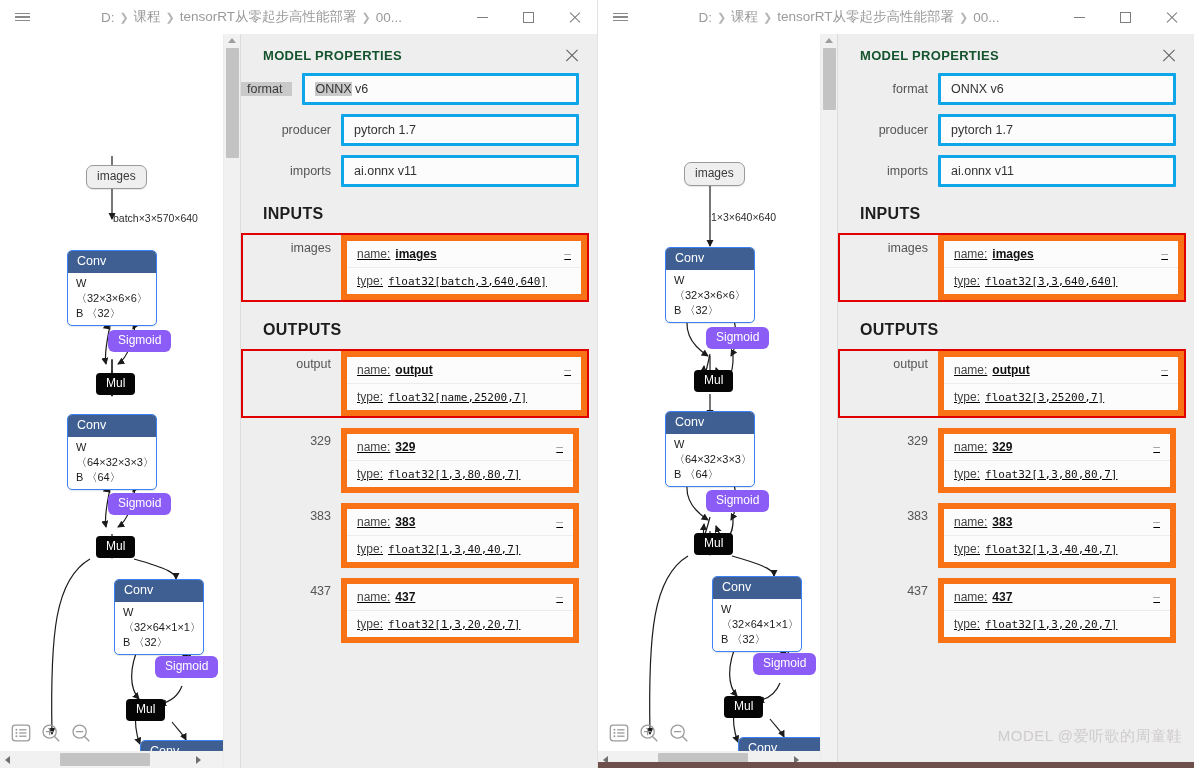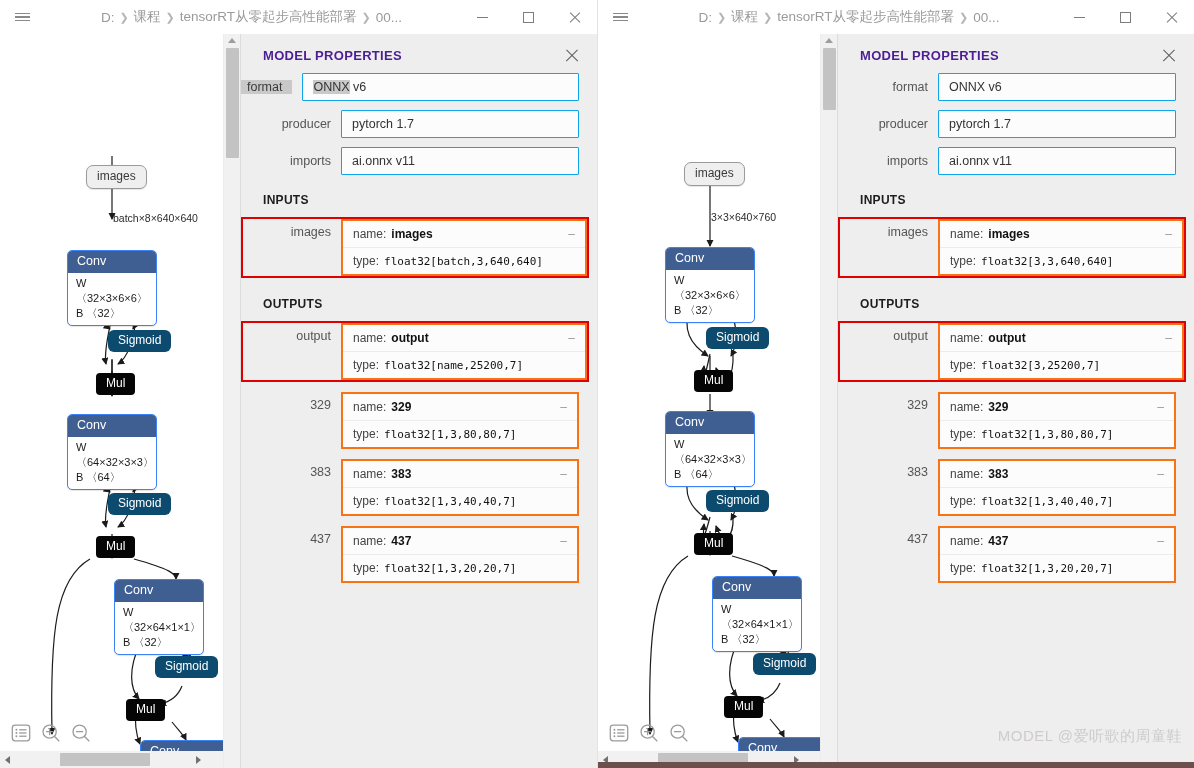--- a/index.html
+++ b/index.html
@@ -53,21 +53,21 @@
   .node-hdr {
     background: #3f5f92; color: #ffffff; font-size: 12.5px;
     padding: 3px 9px 4px 9px; line-height: 15px;
   }
   .node-body { padding: 3px 8px 4px 8px; font-size: 11px; color: #1b1b1b; line-height: 15px; }
 
   .pill {
     position: absolute; border-radius: 6px; font-size: 12px; color: #fff;
     padding: 3px 10px 4px 10px; line-height: 15px; white-space: nowrap;
   }
-  .pill.sigmoid { background: #0c4a6e; }
+  .pill.sigmoid { background: #8b5cf6; }
   .pill.mul { background: #050505; border-radius: 4px; text-align: right; }
   .pill.io {
     background: #efefef; color: #3a3a3a; border: 1px solid #9a9a9a; border-radius: 7px;
     box-shadow: 0 1px 1px rgba(0,0,0,0.10);
   }
   .edge-label { position: absolute; font-size: 10.5px; color: #2b2b2b; white-space: nowrap; }
 
   
   .graph-toolbar { position: absolute; left: 10px; bottom: 24px; display: flex; align-items: center; gap: 8px; }
   .tb-icon { width: 22px; height: 22px; color: #9b9b9b; }
@@ -99,50 +99,50 @@
 
   
   .props {
     position: relative; background: #eeeeee; height: 734px; overflow: hidden;
     border-left: 1px solid #dcdcdc;
   }
   .props-hdr {
     display: flex; align-items: center; justify-content: space-between;
     padding: 14px 18px 10px 22px;
   }
-  .props-title { font-size: 13px; font-weight: bold; color: #4c1d95; letter-spacing: 0.3px; }
+  .props-title { font-size: 13px; font-weight: bold; color: #14532d; letter-spacing: 0.3px; }
   .props-close { position: relative; width: 14px; height: 14px; cursor: pointer; }
   .props-close::before, .props-close::after {
     content: ""; position: absolute; left: -1px; top: 6.5px; width: 16px; height: 1.3px; background: #5d5d5d;
   }
   .props-close::before { transform: rotate(45deg); }
   .props-close::after  { transform: rotate(-45deg); }
 
   .prow { display: flex; align-items: center; margin: 0 18px 9px 0; }
   .prow .plabel {
     width: 100px; text-align: right; padding-right: 10px; font-size: 12.5px; color: #555555;
     white-space: nowrap;
   }
   .prow .plabel.sel { background: #c9c9c9; color: #3a3a3a; padding-left: 6px; width: auto; margin-left: auto; margin-right: 10px; }
   .prow .pvalue {
-    flex: 1; background: #fcfcfc; border: 1px solid #0ea5e9; border-radius: 1px;
+    flex: 1; background: #fcfcfc; border: 3px solid #0ea5e9; border-radius: 1px;
     font-size: 12.5px; color: #333; padding: 6px 10px; white-space: nowrap;
   }
   .prow .pvalue .hl { background: #c9c9c9; }
 
-  .section-title { font-size: 12px; font-weight: bold; color: #1d1d1d; padding: 9px 0 10px 22px; letter-spacing: .3px; }
+  .section-title { font-size: 16px; font-weight: bold; color: #1d1d1d; padding: 9px 0 10px 22px; letter-spacing: .3px; }
 
   .argrow { display: flex; margin: 0 18px 10px 0; align-items: stretch; }
   .argrow.boxed { border: 2px solid #e00000; margin-right: 8px; padding: 0; }
   .argrow .argname {
     width: 100px; text-align: right; padding: 6px 10px 0 6px; font-size: 12.5px; color: #555;
     white-space: nowrap; flex: none;
   }
   .argrow.boxed .argname { width: 98px; }
-  .argcard { flex: 1; background: #fcfcfc; border: 2px solid #f97316; }
+  .argcard { flex: 1; background: #fcfcfc; border: 6px solid #f97316; text-decoration: underline; }
   .argline { padding: 6px 10px; font-size: 12px; color: #333; display: flex; align-items: center; }
   .argline + .argline { border-top: 1px solid #ececec; }
   .argline .k { color: #444; margin-right: 5px; }
   .argline .vb { font-weight: bold; color: #111; }
   .argline .mono { font-family: "DejaVu Sans Mono", monospace; font-size: 11px; color: #111; }
   .argline .dash { margin-left: auto; color: #9a9a9a; font-size: 12px; }
 
   
   .watermark {
     position: absolute; right: 12px; bottom: 22px;
@@ -215,21 +215,21 @@
             <path d="M140,610 C128,635 130,655 139,665"></path>
             <path d="M186,610 C192,625 190,640 185,618"></path>
             <path d="M186,610 C196,630 190,645 184,617"></path>
             <path d="M182,652 C178,662 170,668 160,670"></path>
             <path d="M137,668 C134,690 136,700 140,710"></path>
             <path d="M172,688 C180,698 184,702 186,706"></path>
           </g>
         </svg>
 
         <div class="pill io" style="left:86px; top:131px;">images</div>
-        <div class="edge-label" style="left:113px; top:178px;">batch×8×640×640</div>
+        <div class="edge-label" style="left:113px; top:178px;">batch×3×570×640</div>
 
         <div class="node" style="left:67px; top:216px; width:90px;">
           <div class="node-box">
             <div class="node-hdr">Conv</div>
             <div class="node-body">
               <div>W 〈32×3×6×6〉</div>
               <div>B 〈32〉</div>
             </div>
           </div>
         </div>
@@ -469,21 +469,21 @@
             <path d="M134,522 C170,532 176,537 176,542"></path>
             <path d="M140,607 C128,632 130,652 139,662"></path>
             <path d="M186,607 C196,627 190,642 184,614"></path>
             <path d="M182,649 C178,659 170,665 160,667"></path>
             <path d="M137,665 C134,688 136,698 140,708"></path>
             <path d="M172,685 C180,695 184,699 186,703"></path>
           </g>
         </svg>
 
         <div class="pill io" style="left:86px; top:128px;">images</div>
-        <div class="edge-label" style="left:113px; top:177px;">3×3×640×760</div>
+        <div class="edge-label" style="left:113px; top:177px;">1×3×640×640</div>
 
         <div class="node" style="left:67px; top:213px; width:90px;">
           <div class="node-box">
             <div class="node-hdr">Conv</div>
             <div class="node-body">
               <div>W 〈32×3×6×6〉</div>
               <div>B 〈32〉</div>
             </div>
           </div>
         </div>

